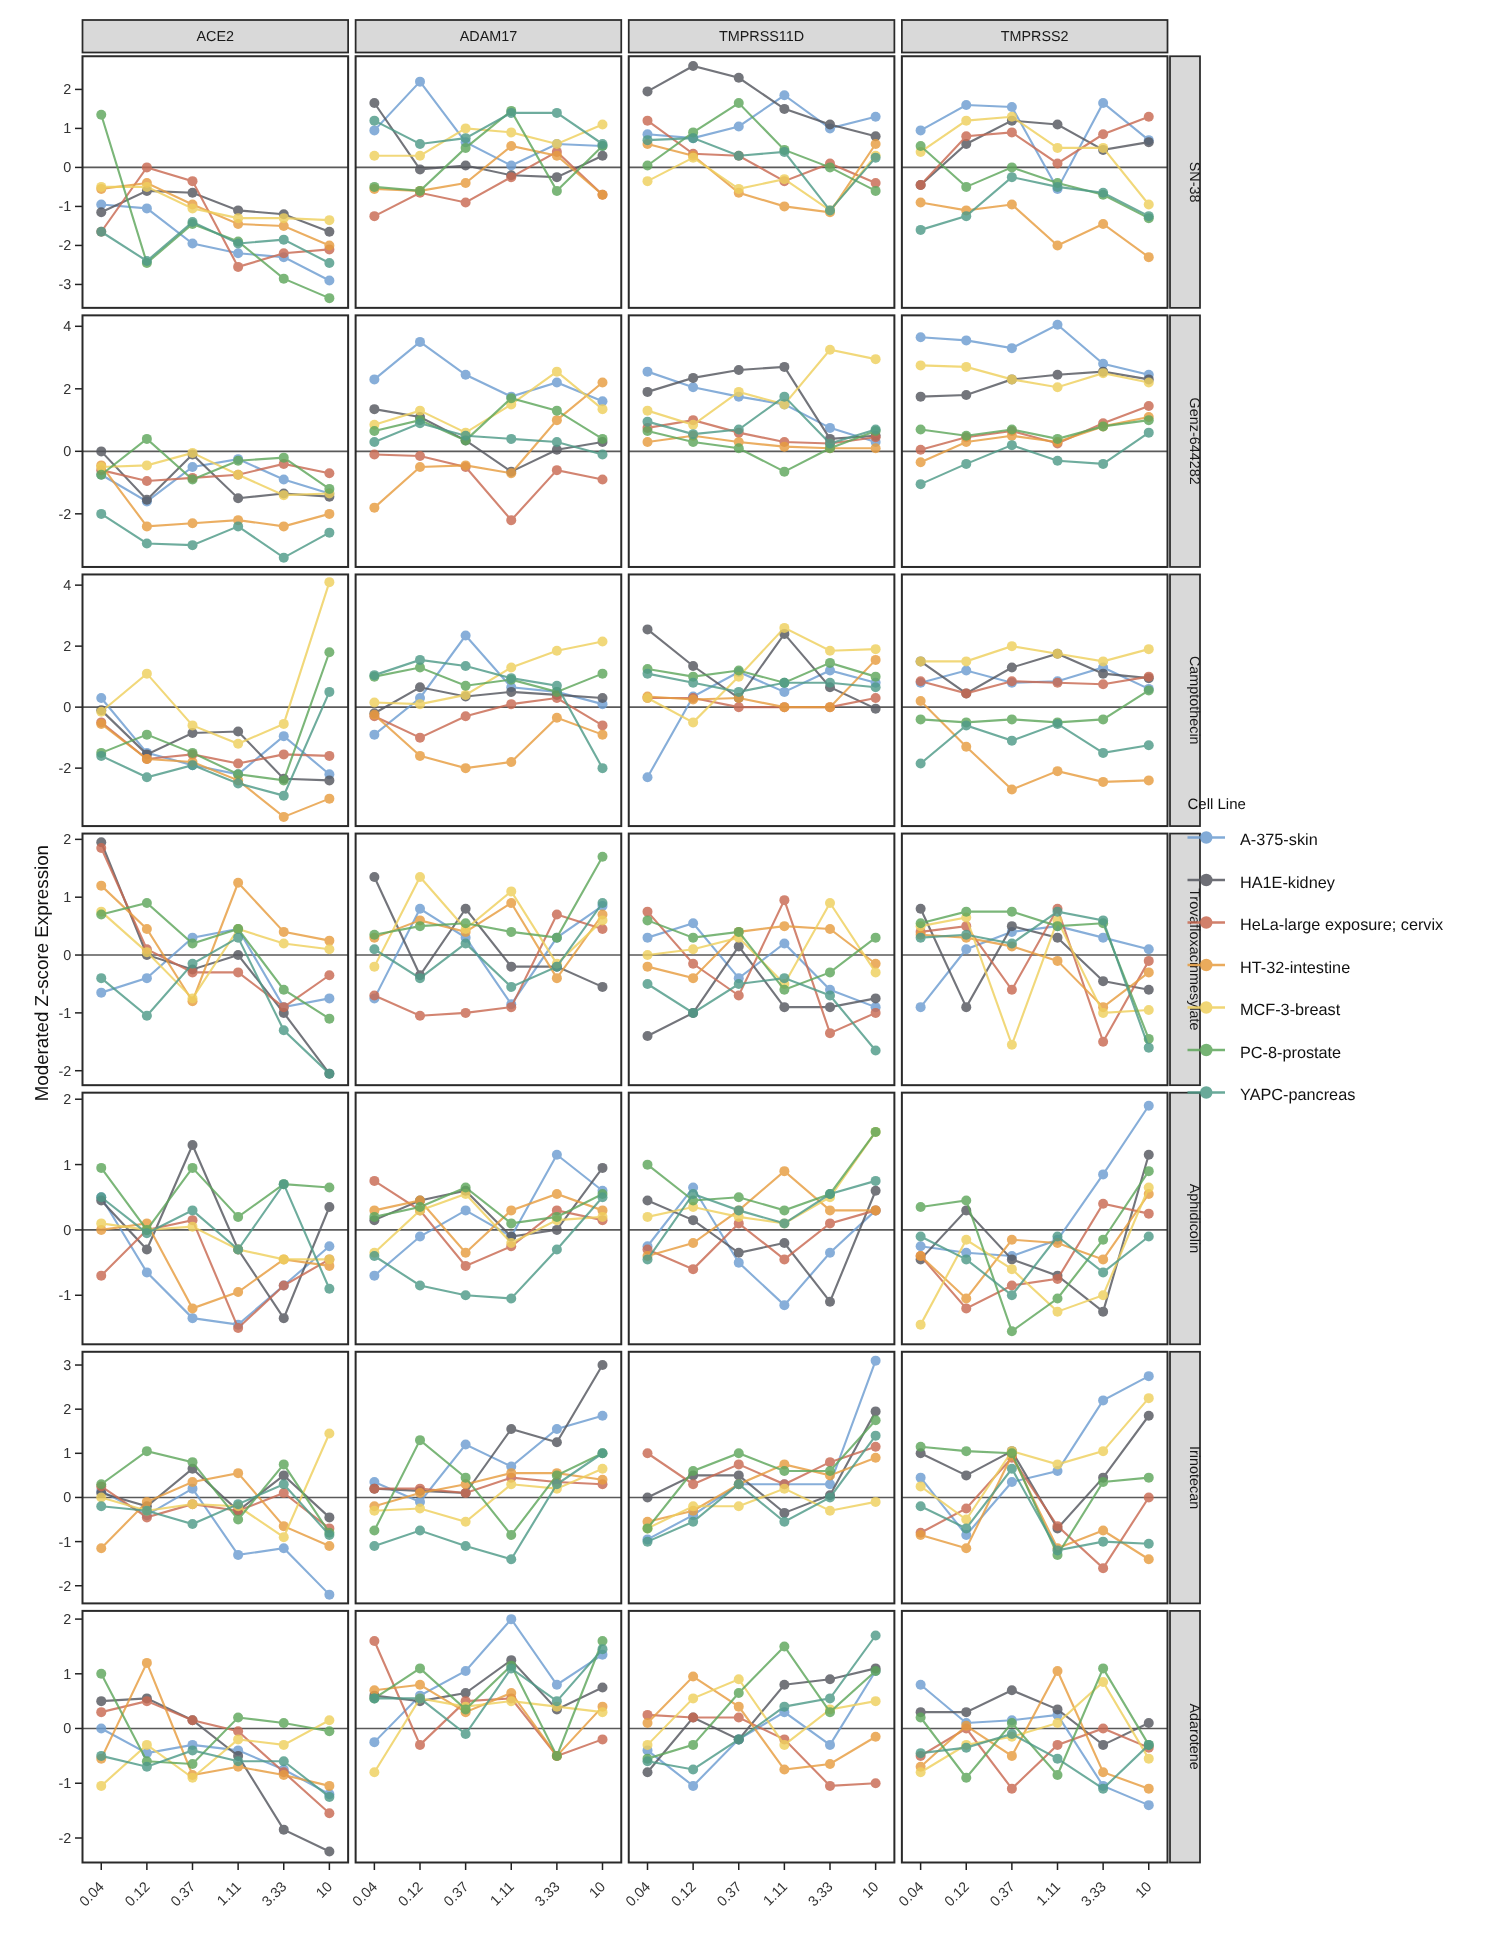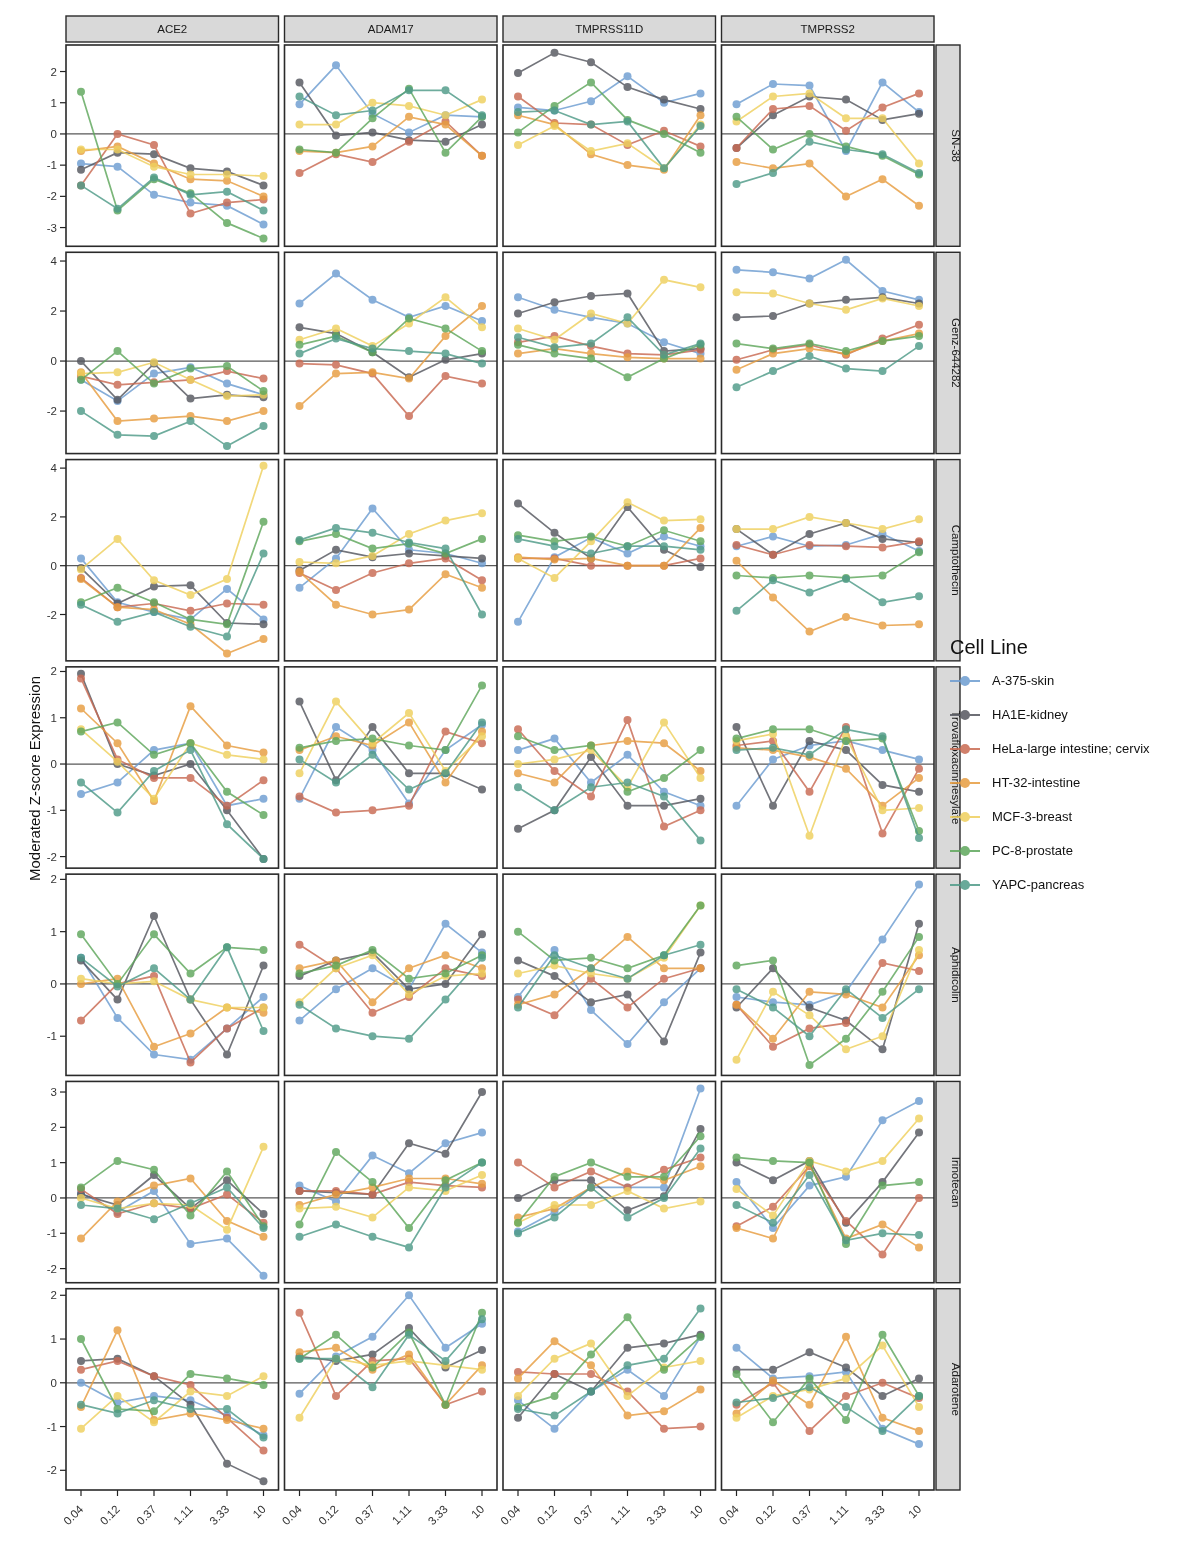--- a/index.html
+++ b/index.html
@@ -4,22 +4,22 @@
 <style>
   html,body{margin:0;padding:0;background:#ffffff;}
   #figure{position:relative;width:1200px;height:1546px;background:#ffffff;
           font-family:"Liberation Sans","DejaVu Sans",sans-serif;overflow:hidden;}
   #chart-svg{position:absolute;left:0;top:0;}
   .ytitle{position:absolute;left:-96px;top:770px;width:260px;transform:rotate(-90deg);
           transform-origin:center center;text-align:center;font-size:15px;color:#111;}
   .xtitle{position:absolute;left:66px;top:1518px;width:870px;text-align:center;
           font-size:15px;color:#111;}
   #legend{position:absolute;left:950px;top:636px;width:250px;}
-  #legend .legend-title{font-size:20px;color:#111;margin-bottom:14px;}
-  .legend-entry{display:flex;align-items:center;margin-bottom:19px;}
+  #legend .legend-title{font-size:12px;color:#111;margin-bottom:14px;}
+  .legend-entry{display:flex;margin-bottom:19px;}
   .legend-swatch{position:relative;width:30px;height:12px;margin-right:12px;flex:0 0 30px;opacity:.85;}
   .legend-swatch .lline{position:absolute;left:0;top:5px;width:30px;height:2px;}
   .legend-swatch .ldot{position:absolute;left:10px;top:1px;width:10px;height:10px;border-radius:50%;}
   .legend-label{font-size:13px;color:#111;white-space:nowrap;}
 </style>
 </head>
 <body>
 
 <div id="figure">
   <svg id="chart-svg" width="1200" height="1546">
@@ -2126,21 +2126,21 @@
             <span class="lline" style="background: rgb(85, 87, 95);"></span>
             <span class="ldot" style="background: rgb(85, 87, 95);"></span>
           </span>
           <span class="legend-label">HA1E-kidney</span>
         </div>
         <div class="legend-entry">
           <span class="legend-swatch">
             <span class="lline" style="background: rgb(201, 106, 82);"></span>
             <span class="ldot" style="background: rgb(201, 106, 82);"></span>
           </span>
-          <span class="legend-label">HeLa-large intestine; cervix</span>
+          <span class="legend-label">HeLa-large exposure; cervix</span>
         </div>
         <div class="legend-entry">
           <span class="legend-swatch">
             <span class="lline" style="background: rgb(231, 157, 64);"></span>
             <span class="ldot" style="background: rgb(231, 157, 64);"></span>
           </span>
           <span class="legend-label">HT-32-intestine</span>
         </div>
         <div class="legend-entry">
           <span class="legend-swatch">

